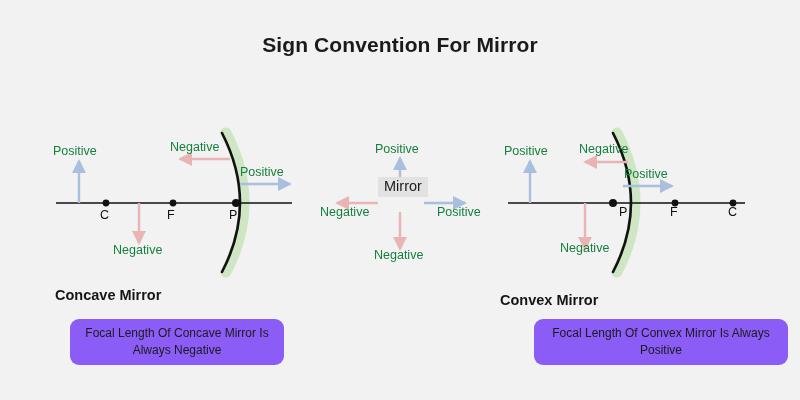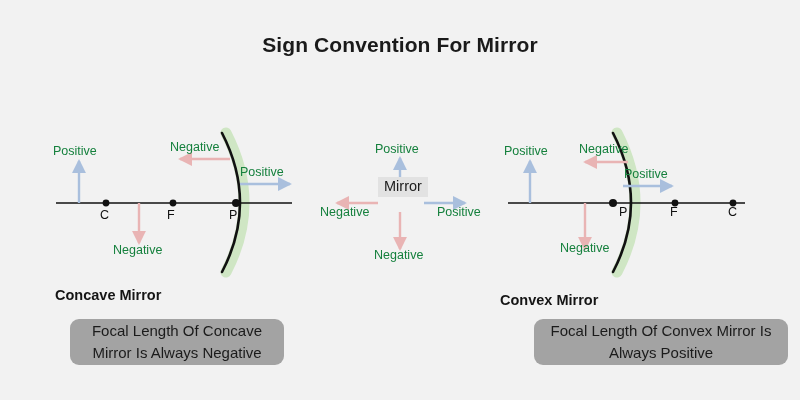--- a/index.html
+++ b/index.html
@@ -60,24 +60,24 @@
   }
   .section-title {
     position: absolute;
     font-size: 14.5px;
     font-weight: bold;
     color: #151515;
     white-space: nowrap;
   }
   .caption-box {
     position: absolute;
-    background: #a3a3a3;
+    background: #8b5cf6;
     border-radius: 9px;
     color: #1b1b1b;
-    font-size: 15px;
+    font-size: 12px;
     line-height: 1.45;
     text-align: center;
     display: flex;
     align-items: center;
     justify-content: center;
     padding: 8px 10px;
     box-sizing: border-box;
   }
 </style>
 </head>

